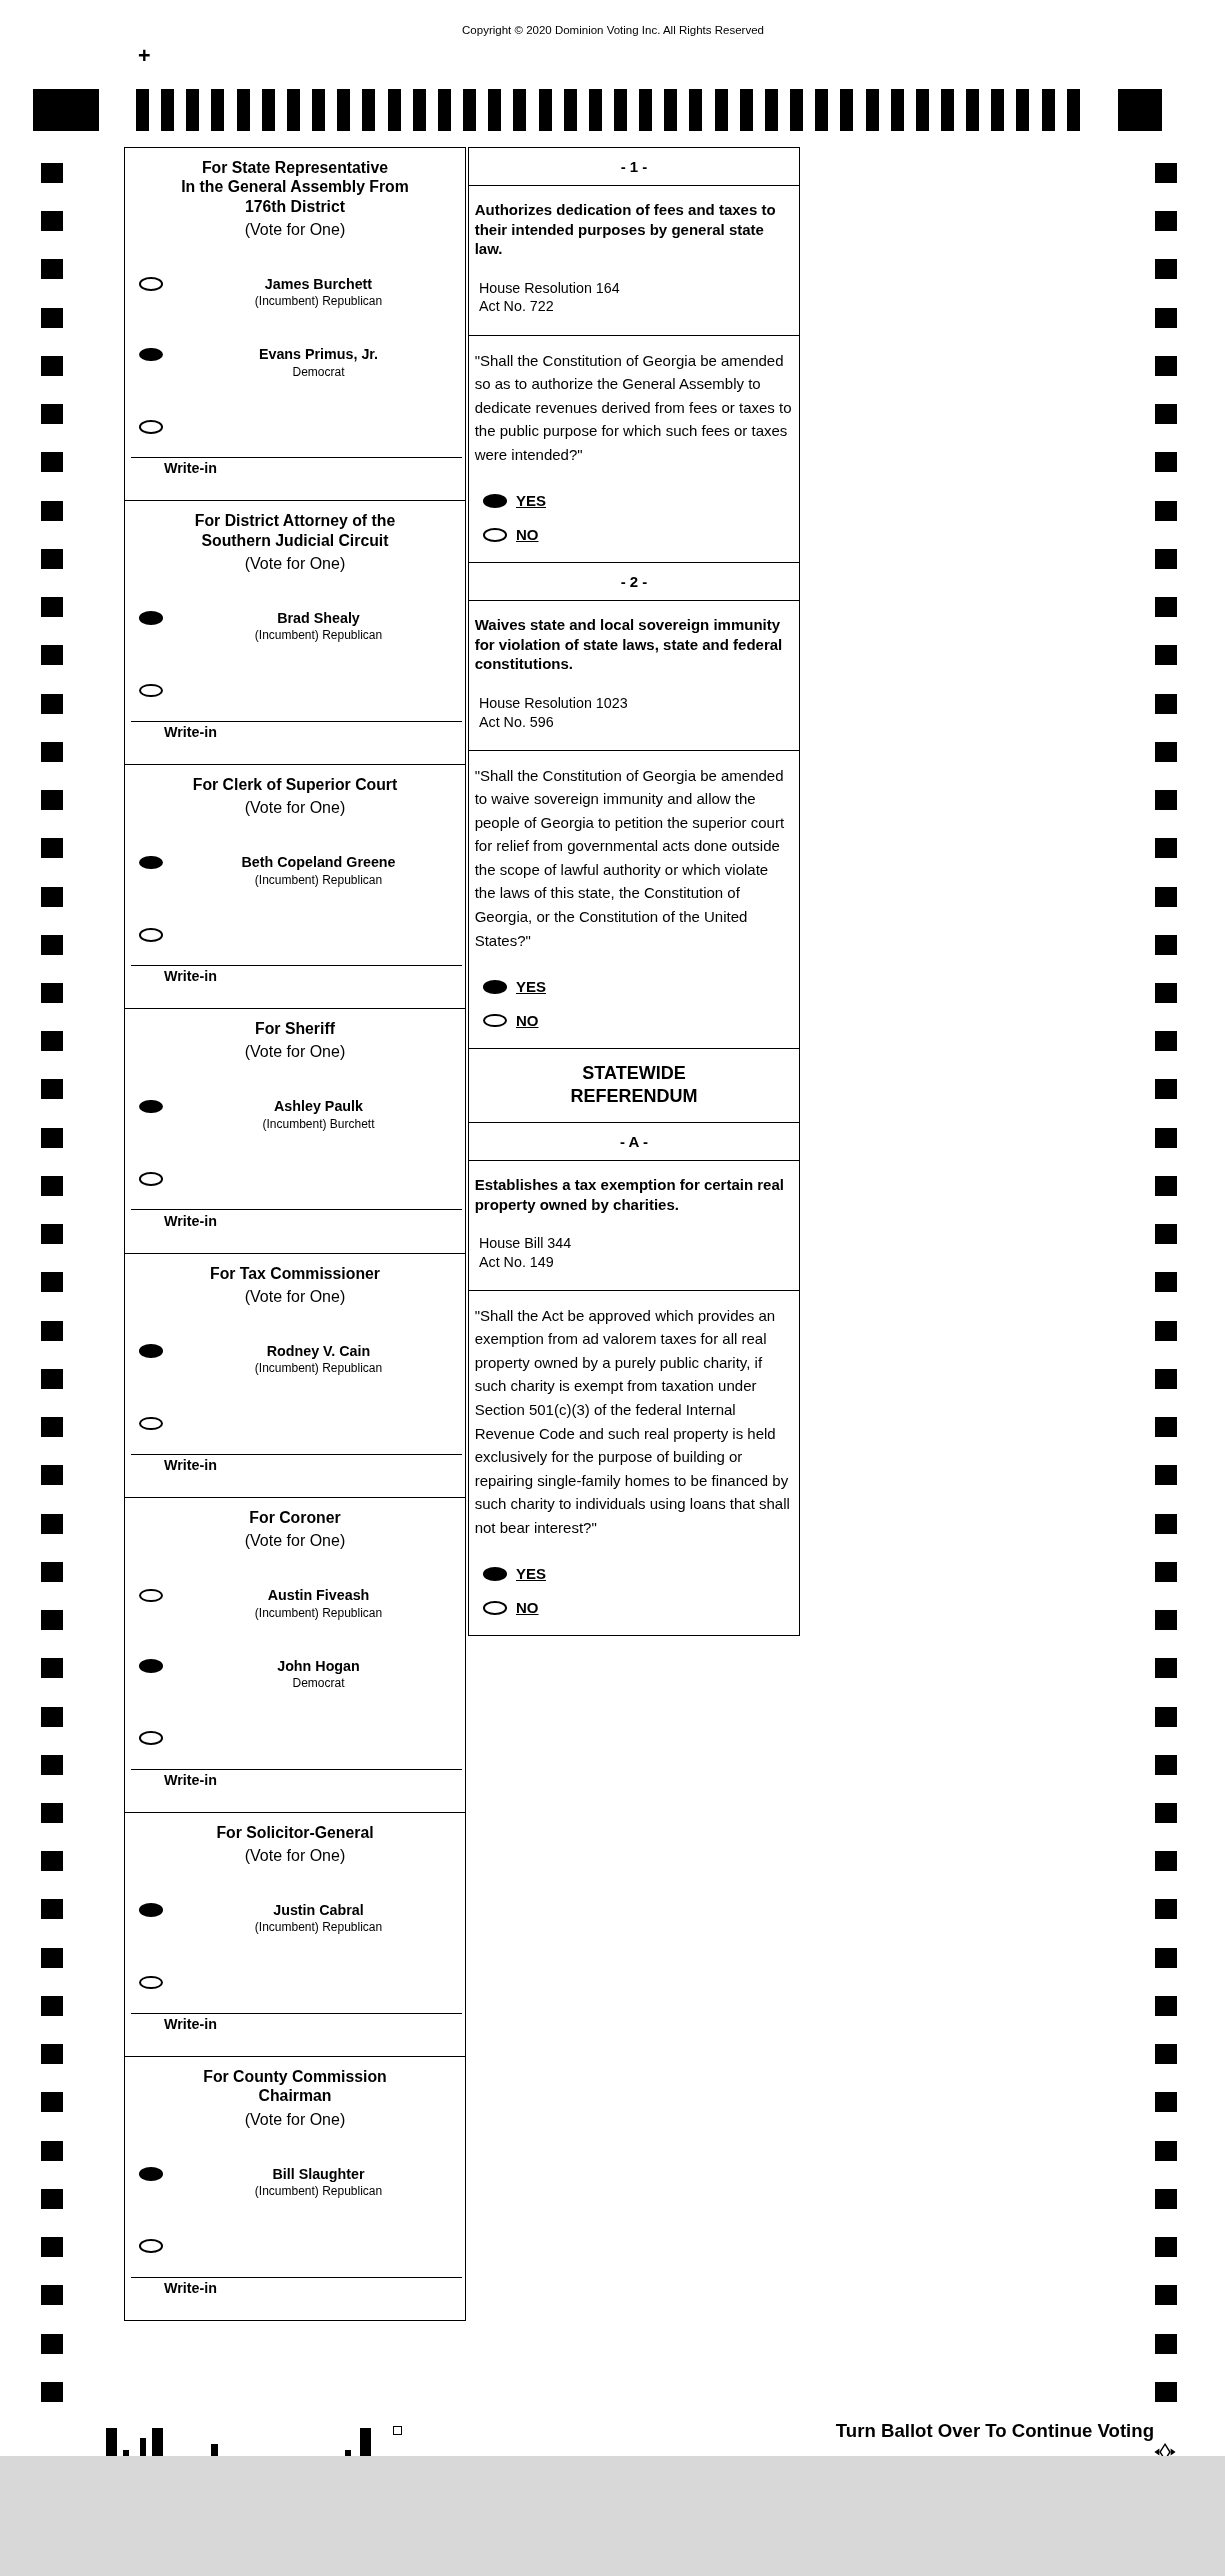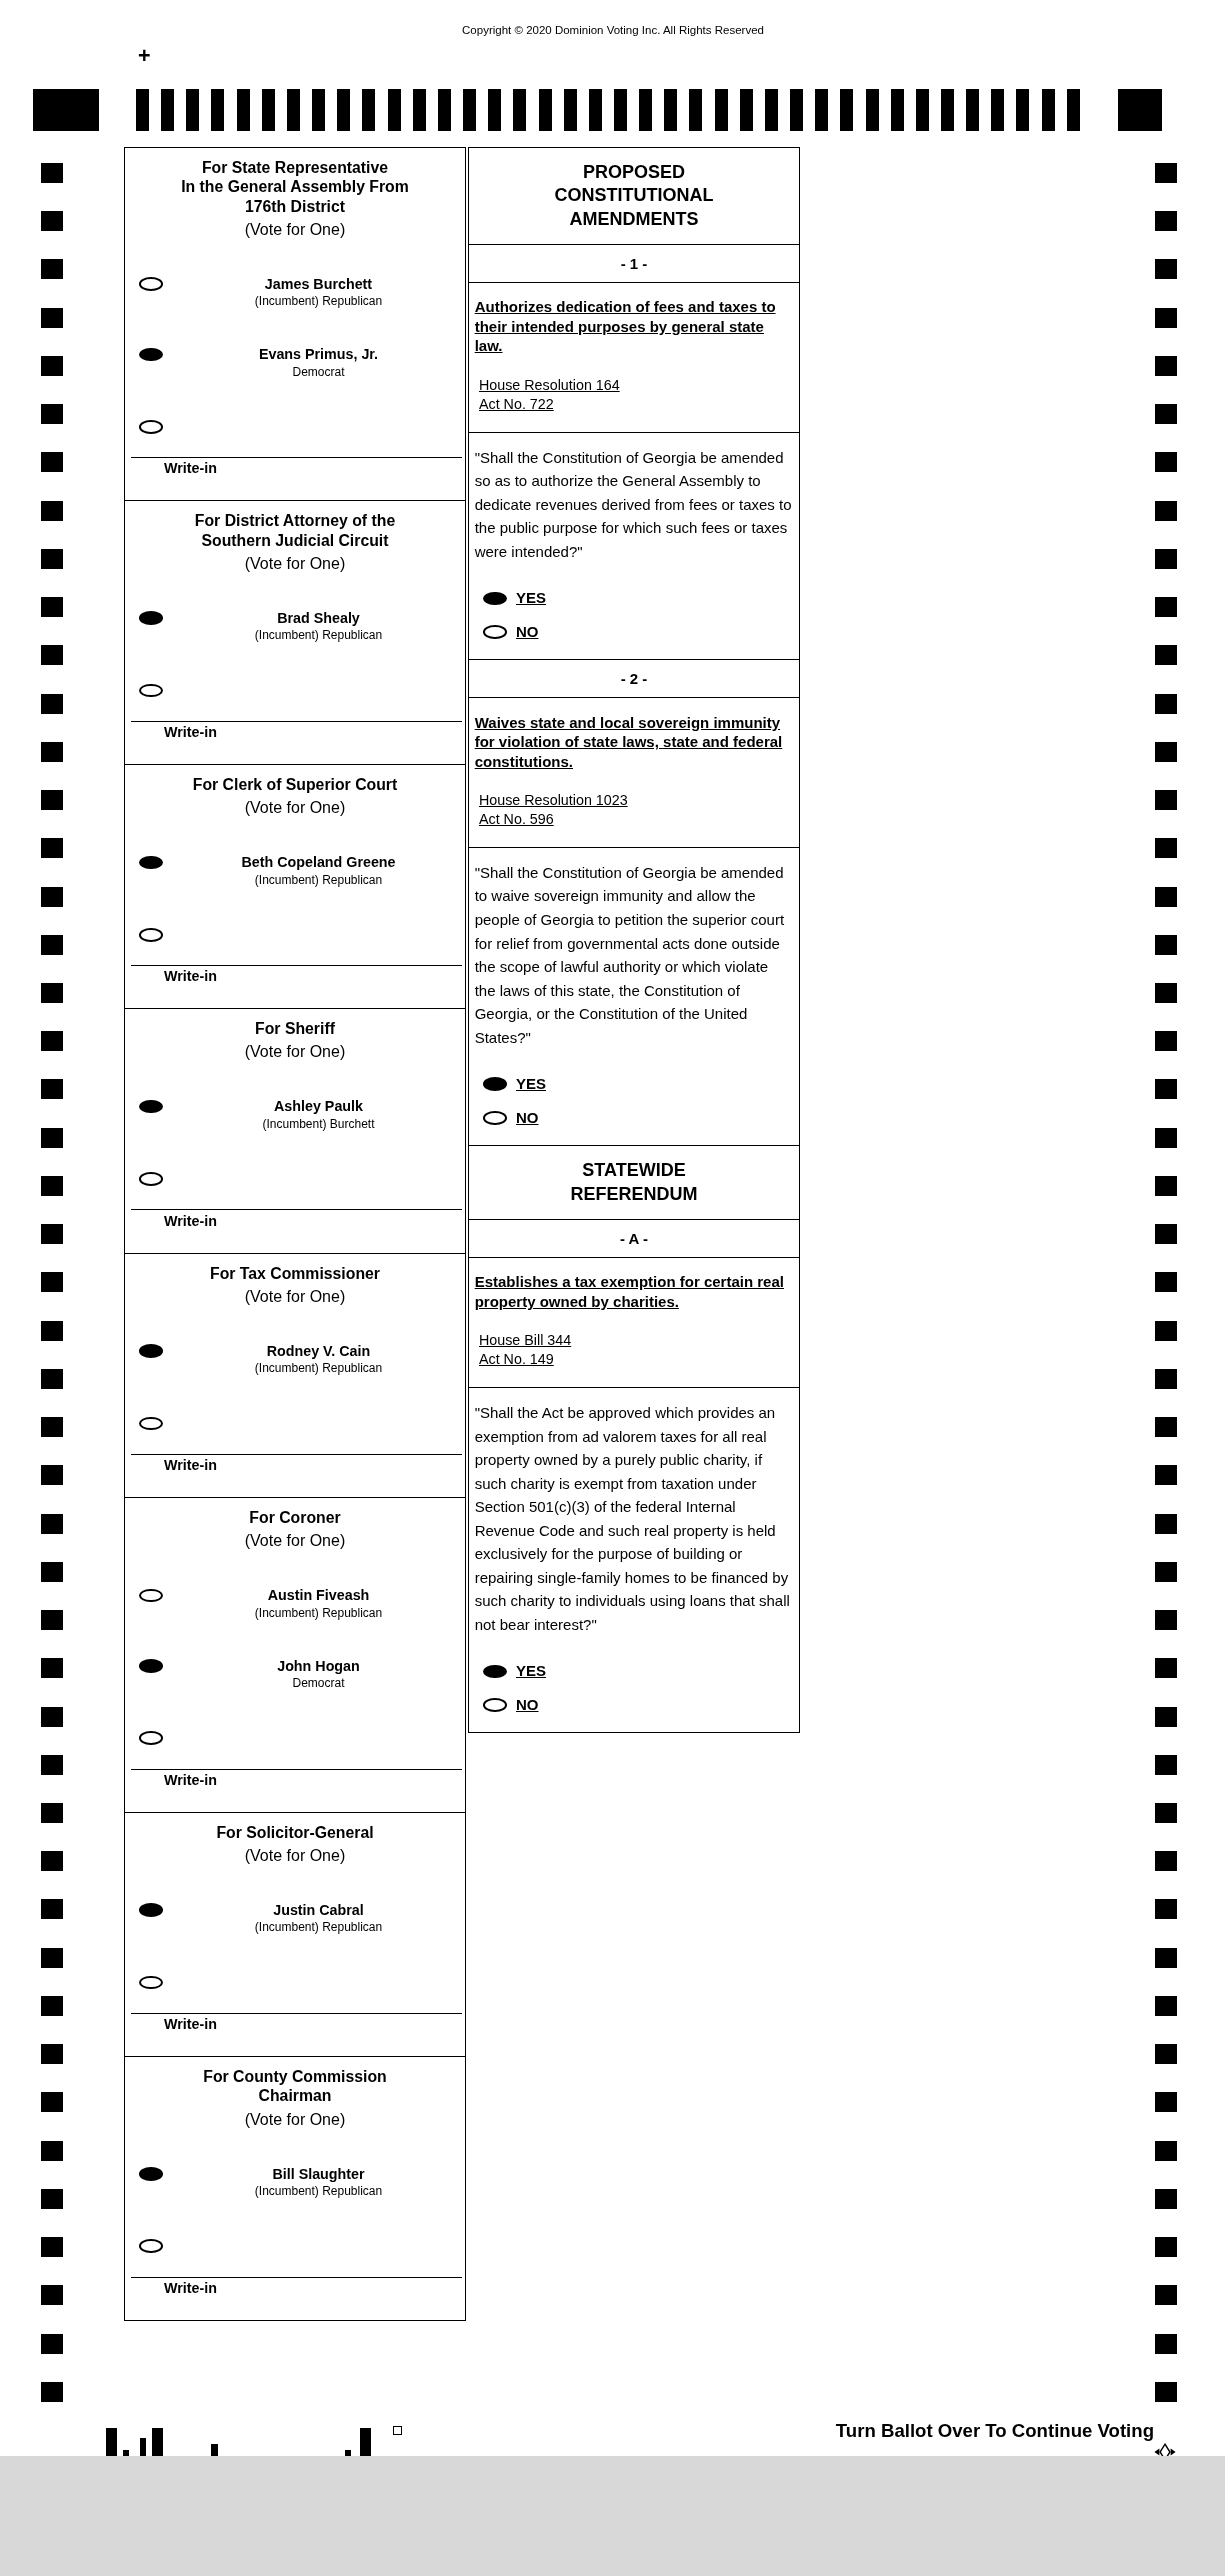--- a/index.html
+++ b/index.html
@@ -48,21 +48,21 @@
   .cand-party { font-size:12px; line-height:15px; margin-top:1.4px; }
   .writein-oval-row { position:relative; margin-top:39px; height:18.6px; }
   .writein-rule { border-top:1.4px solid #000; margin:20px 2.9px 0 5.7px; }
   .writein-label { font-weight:bold; font-size:14.3px; padding:2.1px 0 0 39px; }
 
   
   .sec { border-bottom:1.4px solid #000; }
   .col-right .sec:last-child { border-bottom:none; }
   .rc-header { text-align:center; font-weight:bold; font-size:18px; line-height:1.3; white-space:pre-line; padding:13px 5.7px; }
   .measure-number { text-align:center; font-weight:bold; font-size:15px; padding:10px 0; }
-  .measure-caption { padding:14.3px 8.6px 18.6px 5.7px;text-decoration:underline; }
+  .measure-caption { padding:14.3px 8.6px 18.6px 5.7px; }
   .measure-summary { font-weight:bold; font-size:15px; line-height:1.3; }
   .measure-ref { font-size:14.3px; line-height:1.3; margin-top:20px; padding-left:4.3px; white-space:pre-line; }
   .measure-question-block { padding-bottom:17px; }
   .question { font-size:15px; line-height:1.57; padding:13px 7.2px 0 5.7px; }
   .choice { position:relative; margin-top:26px; padding-left:47px; height:19.3px;text-decoration:underline; }
   .choice + .choice { margin-top:14.3px; }
   .choice .oval { top:2.1px; }
   .choice-label { font-weight:bold; font-size:15px; line-height:18.6px; }
 
   
@@ -356,23 +356,20 @@
         <span class="oval" data-filled="false"></span>
       </div>
       <div class="writein-rule"></div>
       <div class="writein-label">Write-in</div>
     </section>
 
   </div>
 
   <div class="col col-right">
 
-    <div class="sec rc-header">PROPOSED
-CONSTITUTIONAL
-AMENDMENTS</div>
 
     <div class="sec measure-number">- 1 -</div>
     <div class="sec measure-caption">
       <div class="measure-summary">Authorizes dedication of fees and taxes to their intended purposes by general state law.</div>
       <div class="measure-ref">House Resolution 164
 Act No. 722</div>
     </div>
     <div class="sec measure-question-block">
       <div class="question">"Shall the Constitution of Georgia be amended so as to authorize the General Assembly to dedicate revenues derived from fees or taxes to the public purpose for which such fees or taxes were intended?"</div>
       <div class="choice">

